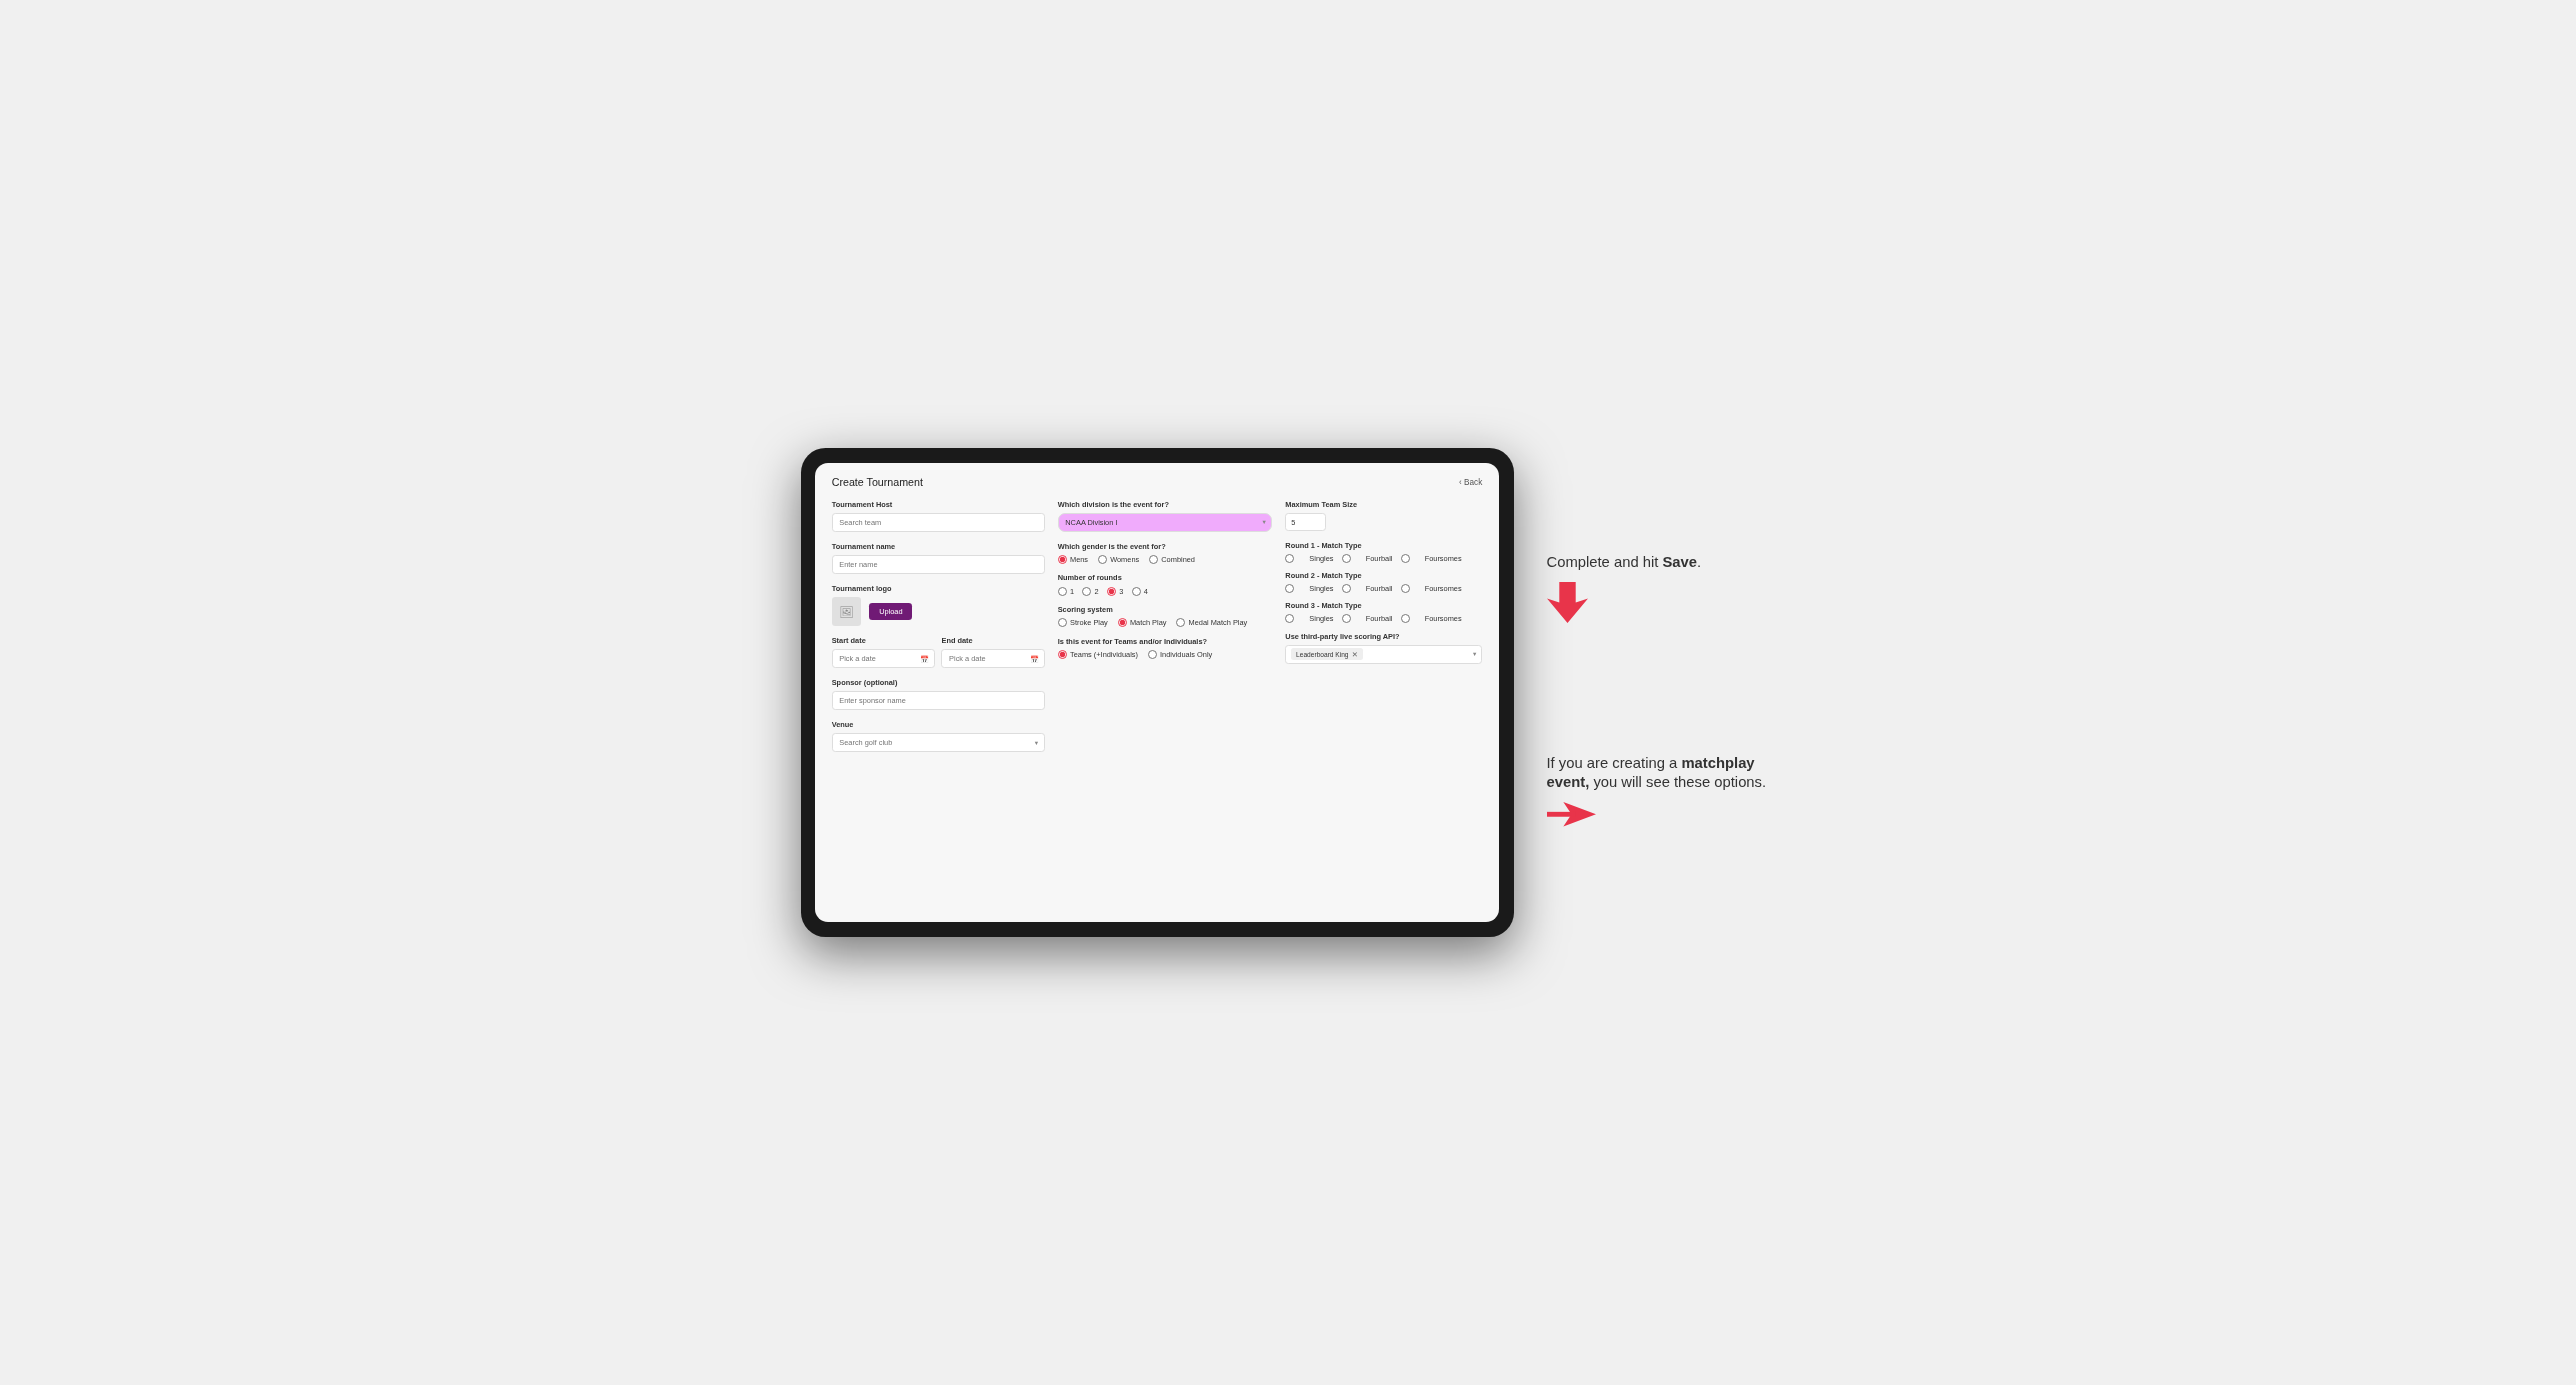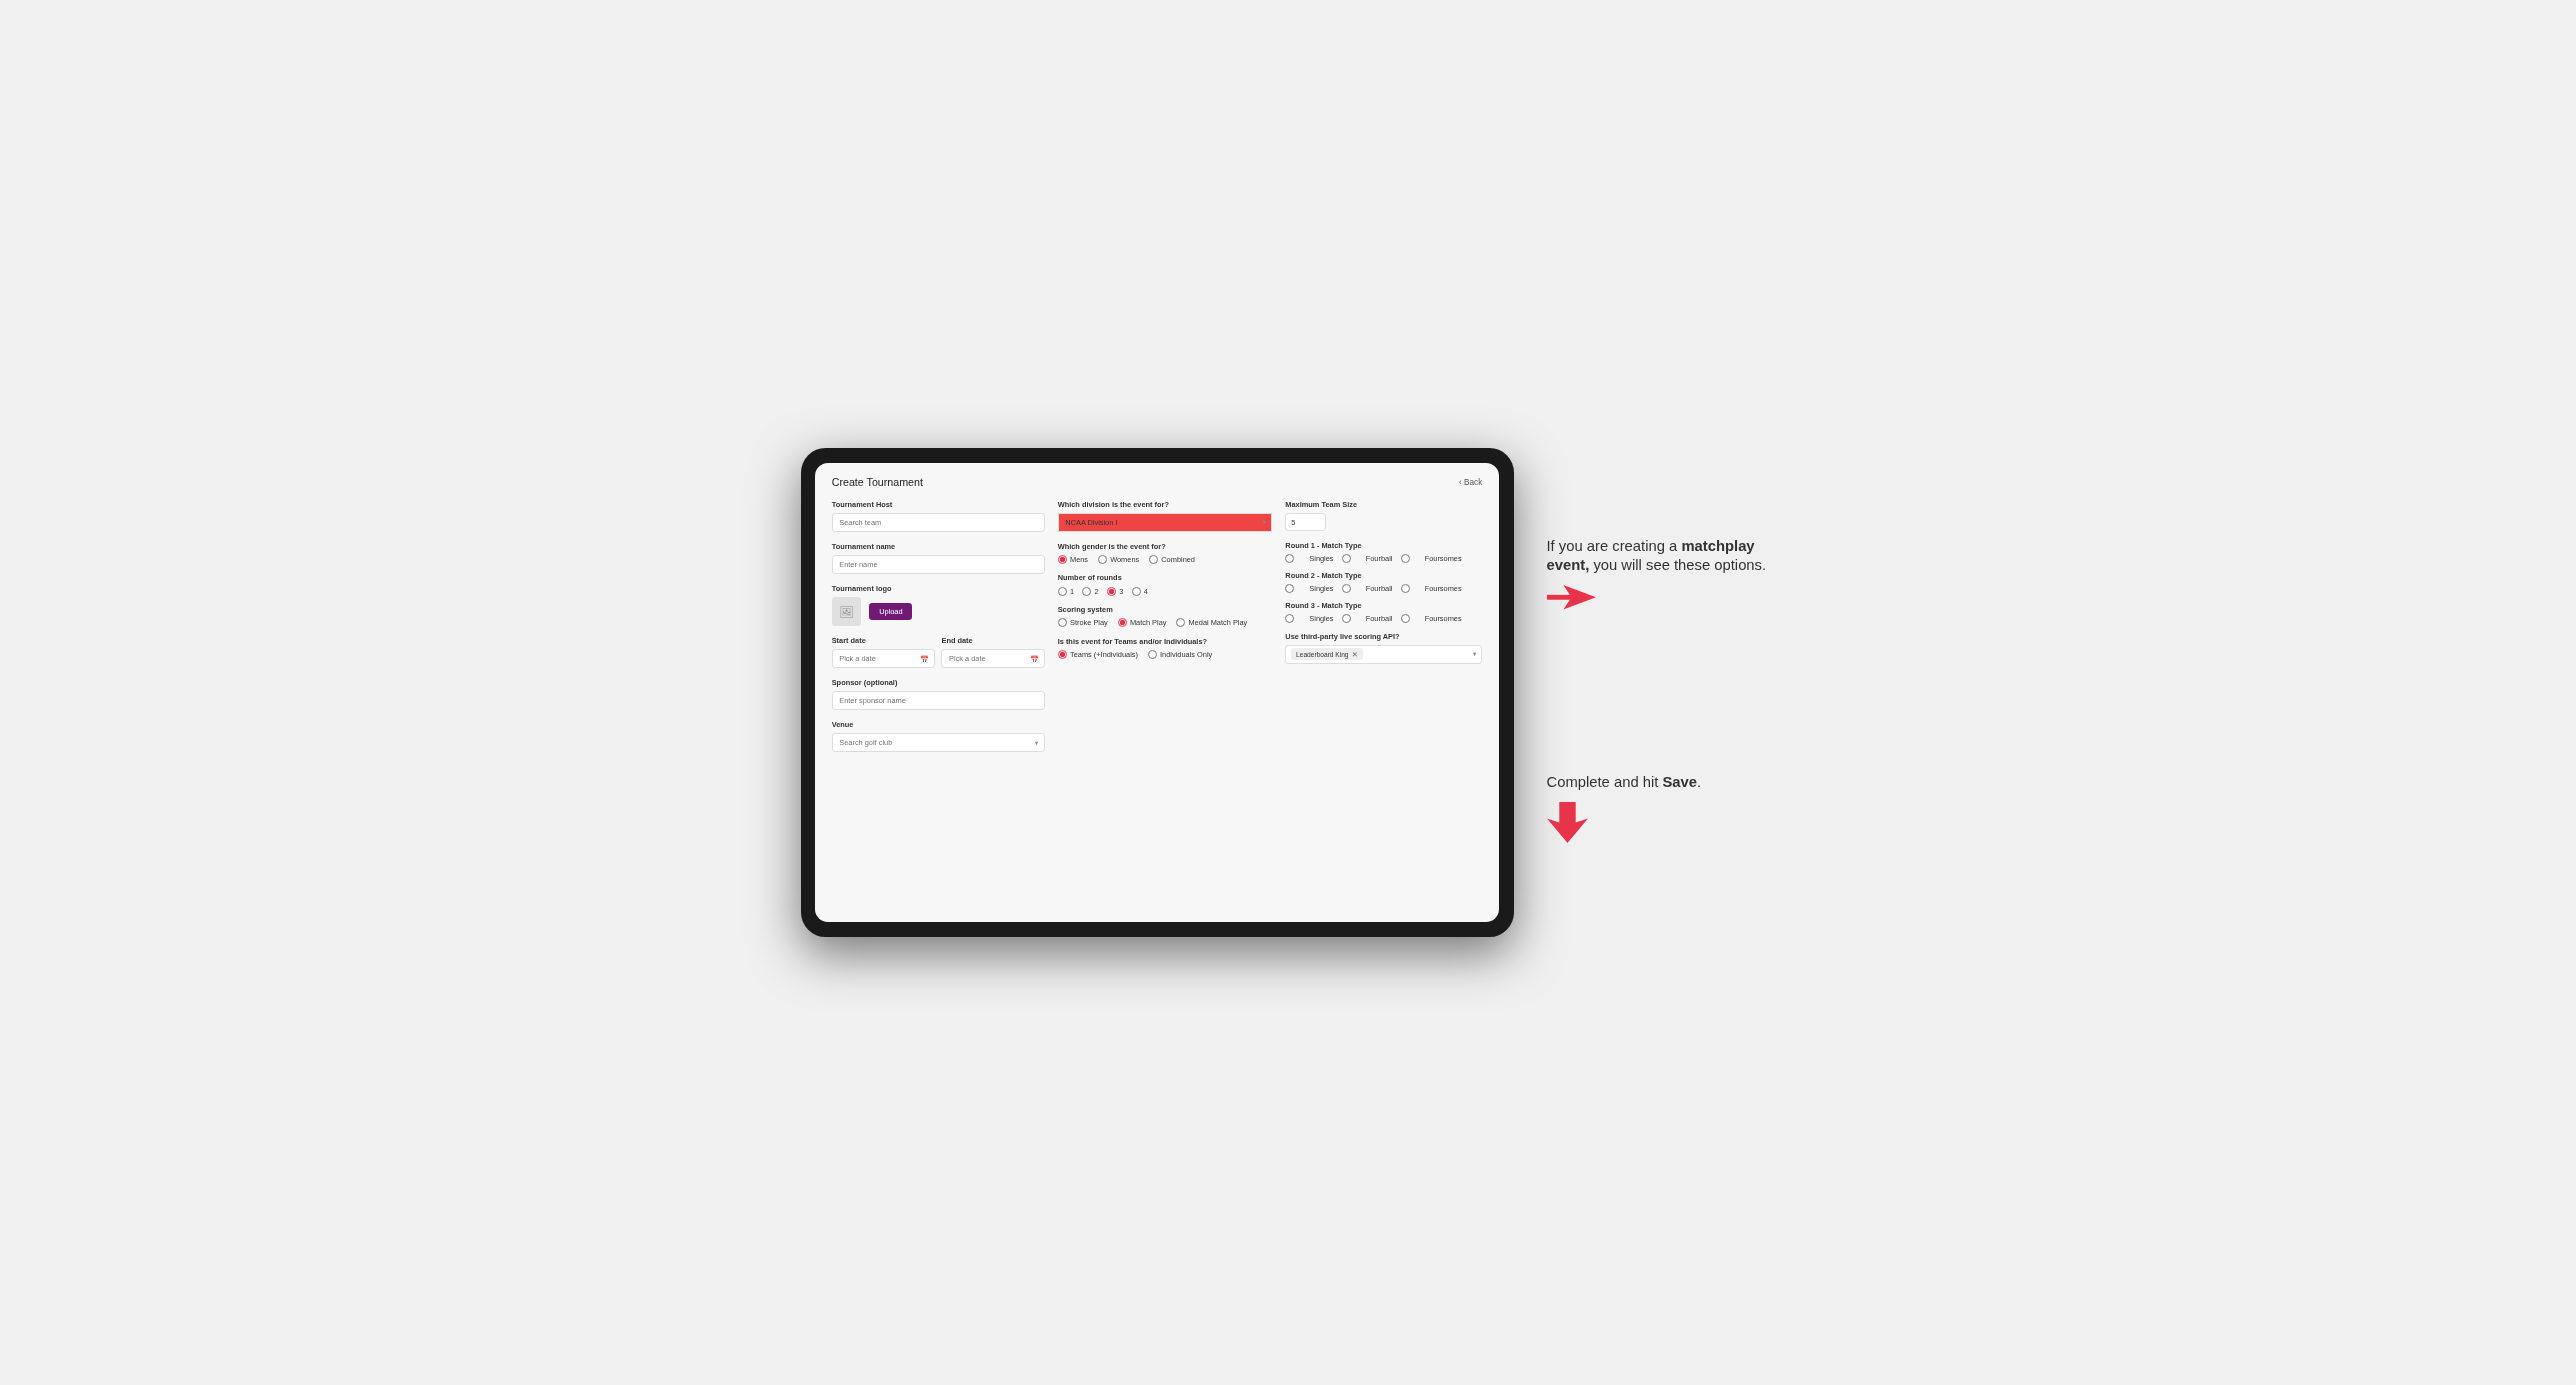--- a/index.html
+++ b/index.html
@@ -225,25 +225,25 @@
       font-size: 7.4px;
       color: #999;
     }
 
     .select-wrapper {
       position: relative;
     }
     .select-wrapper select {
       width: 100%;
       border: 0.8px solid #ddd;
-      border-radius: 0;
+      border-radius: 7px;
       padding: 4.1px 6.6px;
       font-size: 7.4px;
       color: #333;
-      background: #ef4444;
+      background: #f0abfc;
       outline: none;
       appearance: none;
     }
     .select-arrow {
       position: absolute;
       right: 6.6px;
       top: 50%;
       transform: translateY(-50%);
       font-size: 6.6px;
       color: #888;
@@ -678,34 +678,34 @@
           </div>
 
         </div>
       </div>
 
 
     </div>
   </div>
 
   <div class="annotations">
+    <div class="annotation annotation-bottom">
+      <span>Complete and hit </span><strong>Save</strong><span>.</span>
+      <div style="margin-top:9.8px;">
+        <svg width="41" height="41" viewBox="0 0 50 50">
+          <polygon points="25,50 0,20 15,25 15,0 35,0 35,25 50,20" fill="#e8344a"></polygon>
+        </svg>
+      </div>
+    </div>
+
     <div class="annotation annotation-top">
       <span>If you are creating a </span><strong>matchplay event,</strong><span> you will see these options.</span>
       <div style="margin-top:9.8px;">
         <svg width="49" height="24.6" viewBox="0 0 60 30">
           <polygon points="60,15 20,0 30,15 20,30" fill="#e8344a"></polygon>
           <rect x="0" y="12" width="35" height="6" fill="#e8344a"></rect>
         </svg>
       </div>
     </div>
-
-    <div class="annotation annotation-bottom">
-      <span>Complete and hit </span><strong>Save</strong><span>.</span>
-      <div style="margin-top:9.8px;">
-        <svg width="41" height="41" viewBox="0 0 50 50">
-          <polygon points="25,50 0,20 15,25 15,0 35,0 35,25 50,20" fill="#e8344a"></polygon>
-        </svg>
-      </div>
-    </div>
   </div>
 
 </div>
 
 
 </body></html>

